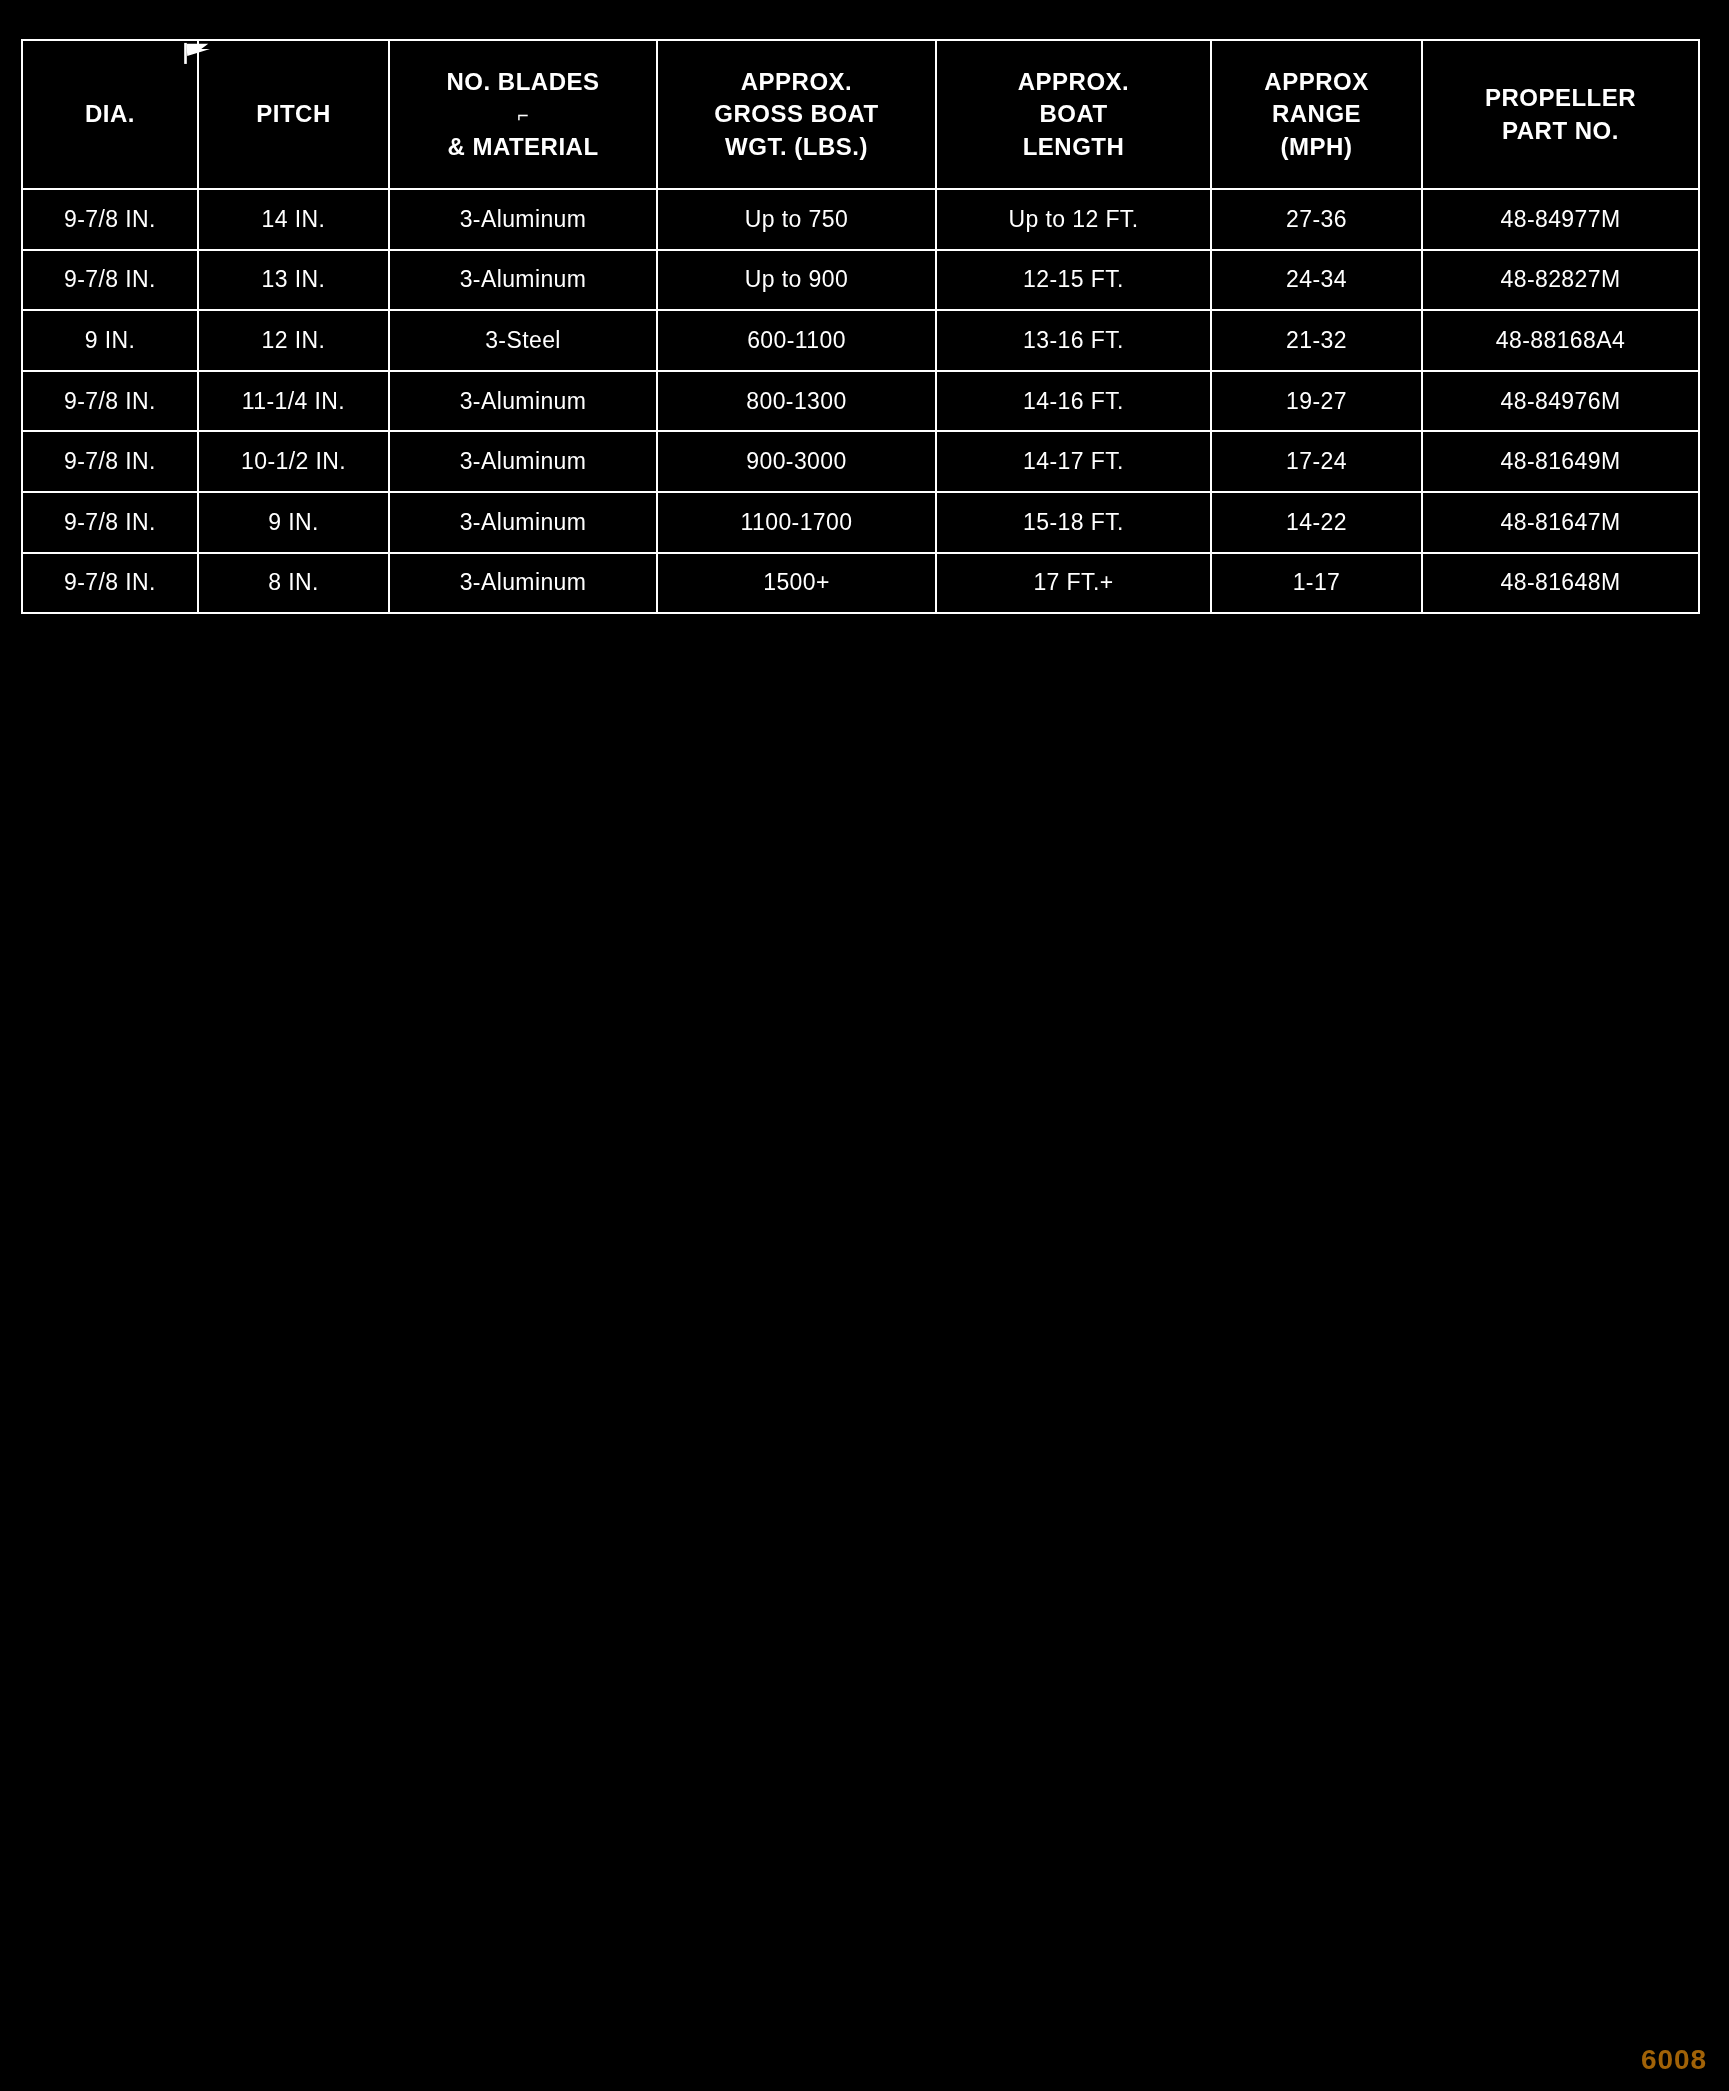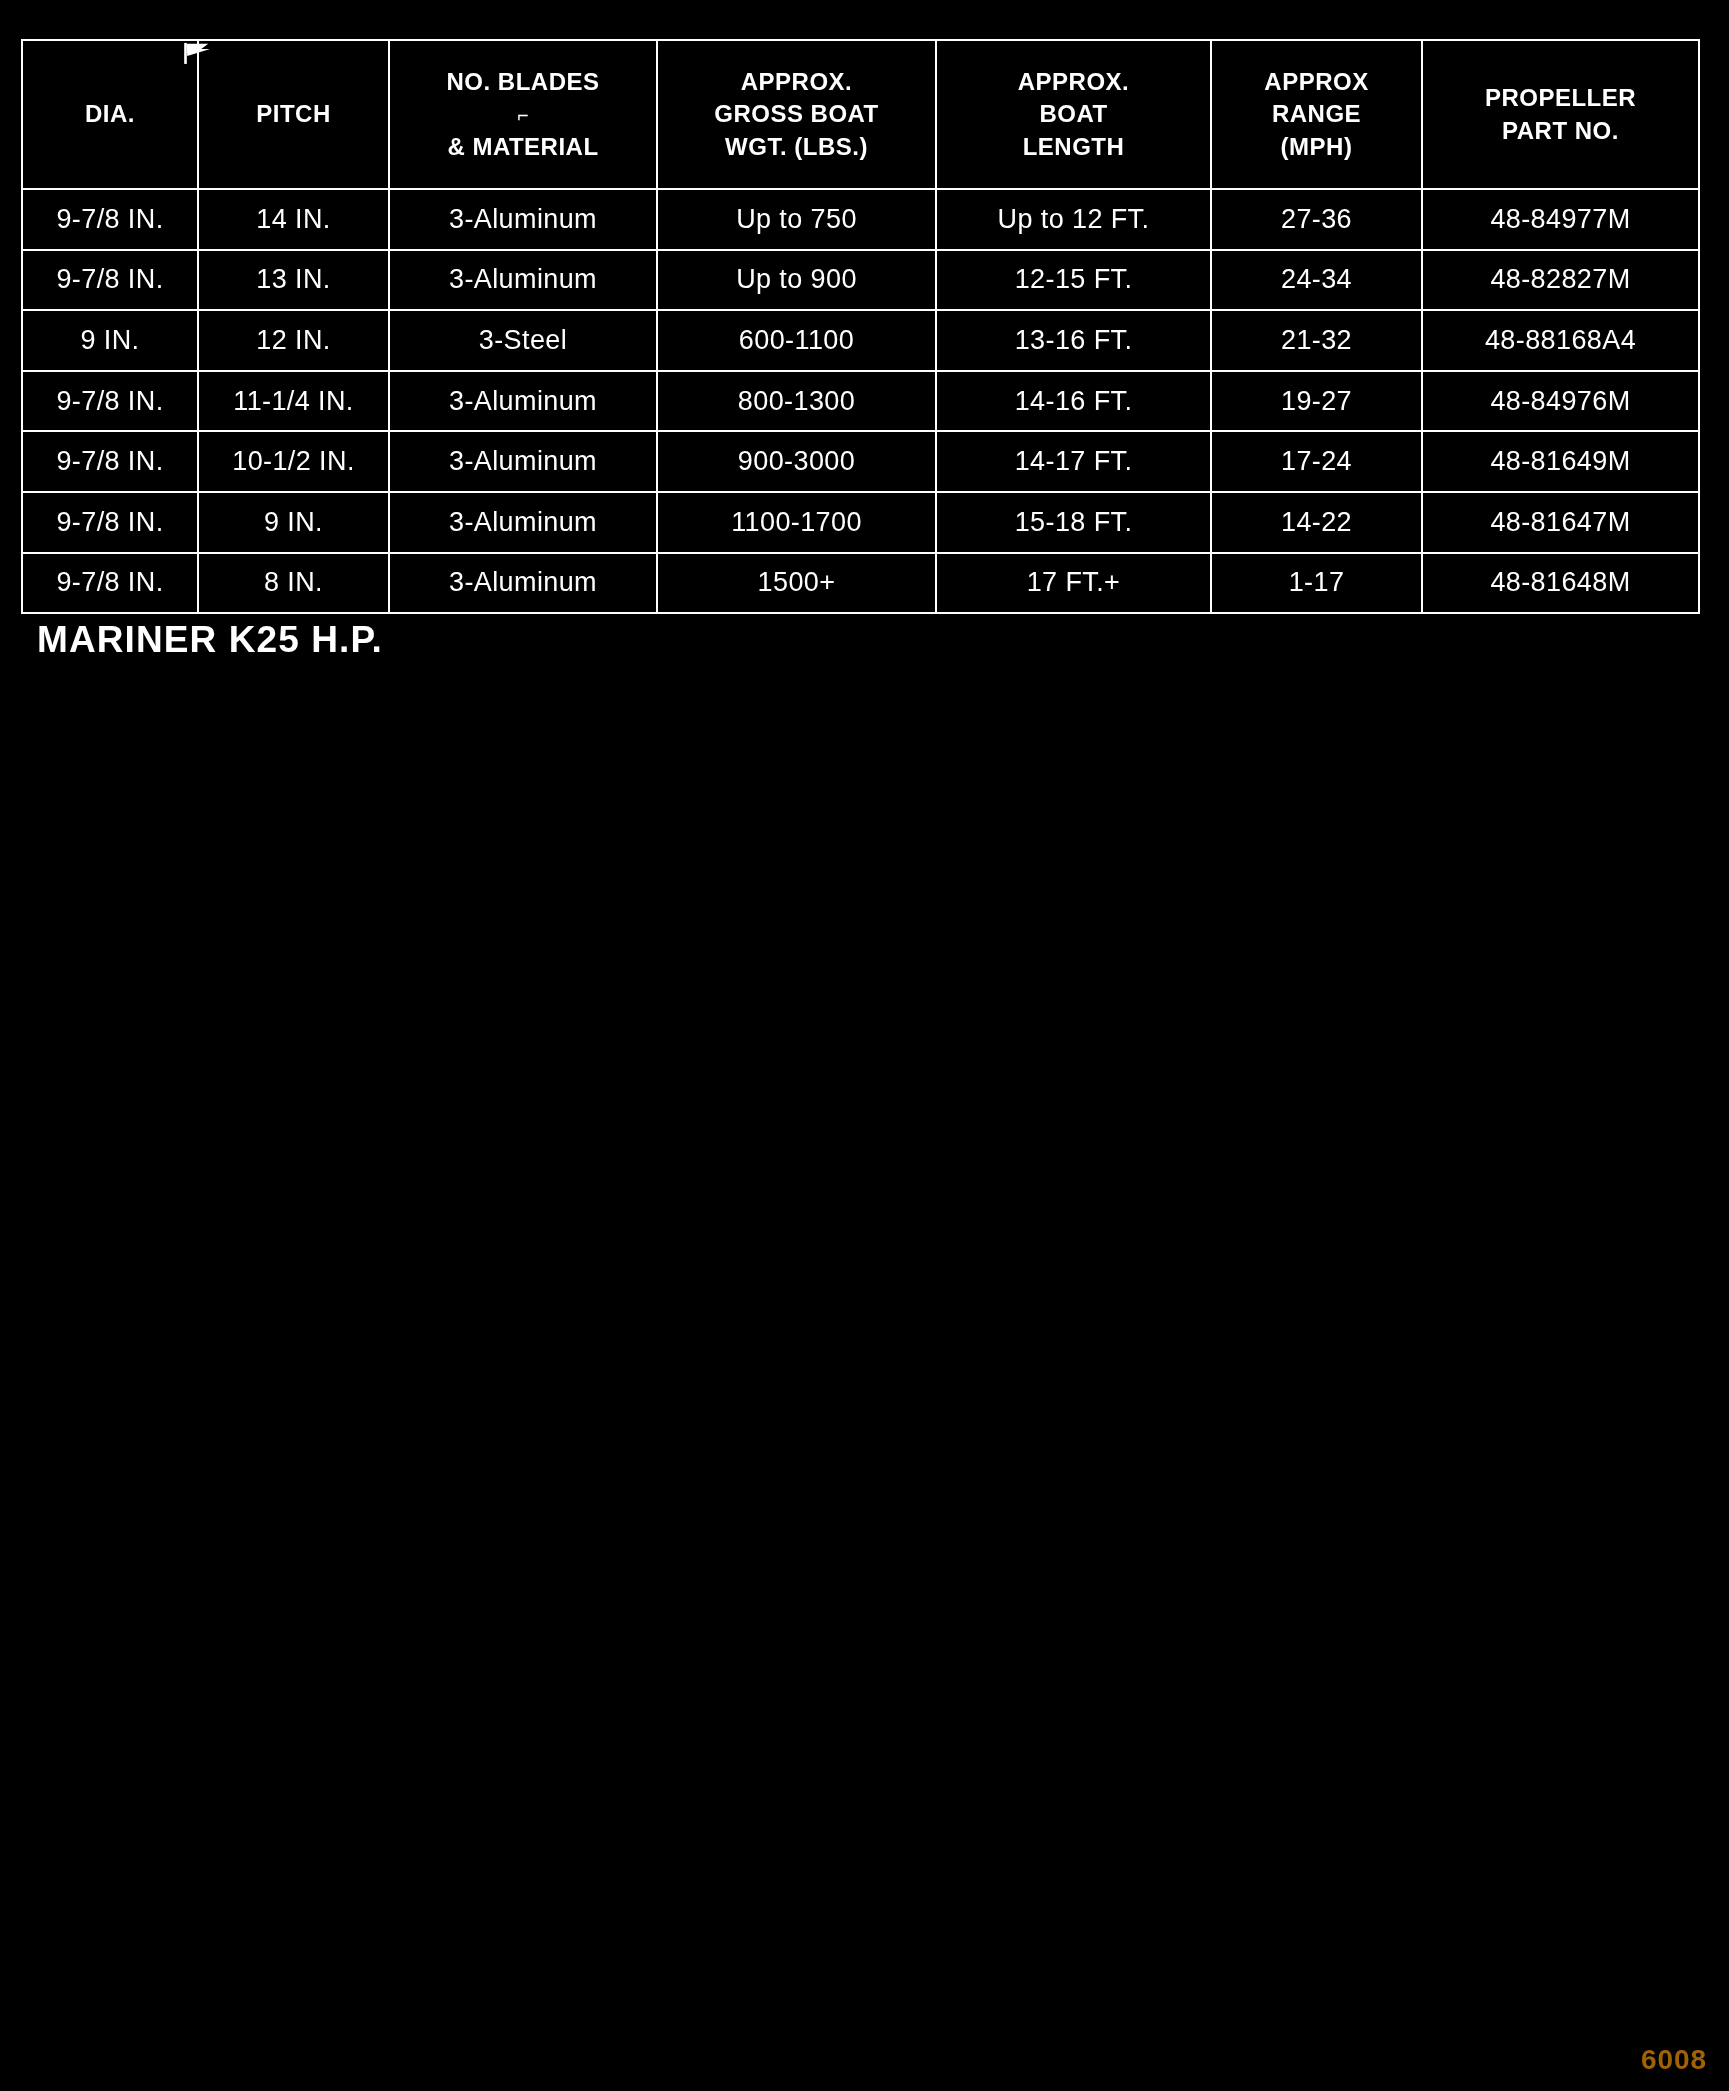--- a/index.html
+++ b/index.html
@@ -53,21 +53,21 @@
     height: 140px;
     font-size: 24px;
     font-weight: bold;
     letter-spacing: 0.5px;
     line-height: 1.34;
     padding: 3.5px 5.3px;
   }
 
   table.prop-table tbody td {
     height: 55px;
-    font-size: 27px;
+    font-size: 23px;
     font-weight: normal;
     letter-spacing: 0.4px;
     padding: 1.8px 3.5px;
     margin-left: 26px;
   }
 
   
   col.c-dia      { width: 176px; }
   col.c-pitch    { width: 191px; }
   col.c-blades   { width: 268px; }
@@ -232,18 +232,17 @@
         </tr>
       </tbody>
     </table>
   </div>
 
   <svg class="flag-marker" viewBox="0 0 40 30">
     <path d="M4 2 L4 26" stroke="#ffffff" stroke-width="3" fill="none"></path>
     <path d="M5 3 L30 3 L22 9 L32 9 L6 17 Z" fill="#ffffff"></path>
   </svg>
 
-  <div class="caption">MARINER K25 H.P.</div>
 
   <div class="page-number">6008</div>
 
 </div>
 
 
 </body></html>

